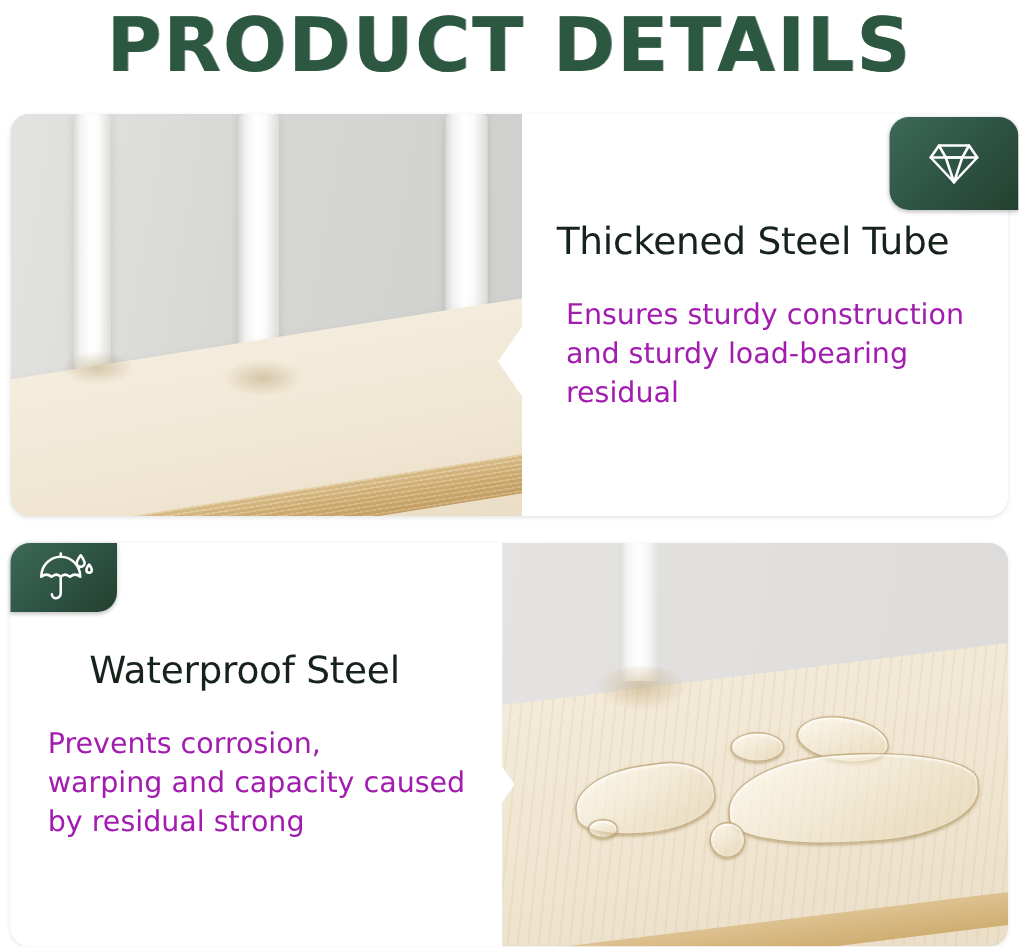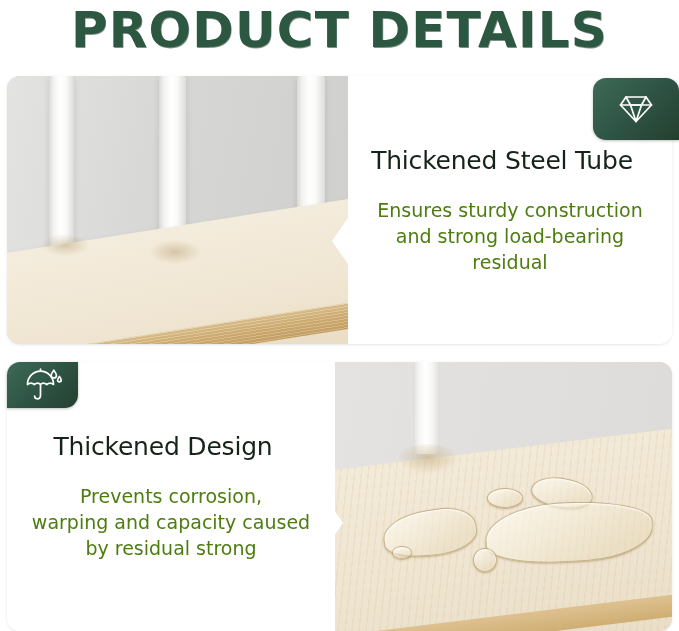--- a/index.html
+++ b/index.html
@@ -233,22 +233,22 @@
     letter-spacing: -0.2px;
     margin: 0 16px 22px 0;
     text-align: center;
     white-space: nowrap;
   }
   .feature-body {
     font-family: "DejaVu Sans", sans-serif;
     font-size: 19px;
     font-weight: 400;
     line-height: 26px;
-    color: #4d7c0f;
-    text-align: center;
+    color: #a21caf;
+    text-align: left;
     margin: 0;
     max-width: 282px;
   }
 
   
   .pointer {
     position: absolute;
     width: 0;
     height: 0;
     z-index: 6;
@@ -312,21 +312,21 @@
       <div class="tube-shadow ts-1"></div>
       <div class="tube-shadow ts-2"></div>
     </div>
 
     <div class="pointer left"></div>
 
     <div class="text-panel">
       <h2 class="feature-heading">Thickened Steel Tube</h2>
       <p class="feature-body">
         <span>Ensures sturdy construction</span><br>
-        <span>and strong load-bearing</span><br>
+        <span>and sturdy load-bearing</span><br>
         <span>residual</span>
       </p>
     </div>
   </div>
 </section>
 
 <div class="badge" id="badge-diamond">
   <span>
     <svg width="34" height="30" viewBox="0 0 34 30" fill="none" stroke="#ffffff" stroke-width="1.7" stroke-linejoin="round" stroke-linecap="round">
       <path d="M7 3 H27 L32.5 11 L17 27.5 L1.5 11 Z"></path>
@@ -335,21 +335,21 @@
       <path d="M27 3 L22.5 11 L17 27.5"></path>
       <path d="M11.5 11 H22.5"></path>
     </svg>
   </span>
 </div>
 
 <section class="feature-row" id="row-waterproof">
   <div class="row-inner">
 
     <div class="text-panel">
-      <h2 class="feature-heading">Thickened Design</h2>
+      <h2 class="feature-heading">Waterproof Steel</h2>
       <p class="feature-body">
         <span>Prevents corrosion,</span><br>
         <span>warping and capacity caused</span><br>
         <span>by residual strong</span>
       </p>
     </div>
 
     <div class="pointer right"></div>
 
     <div class="photo right">

